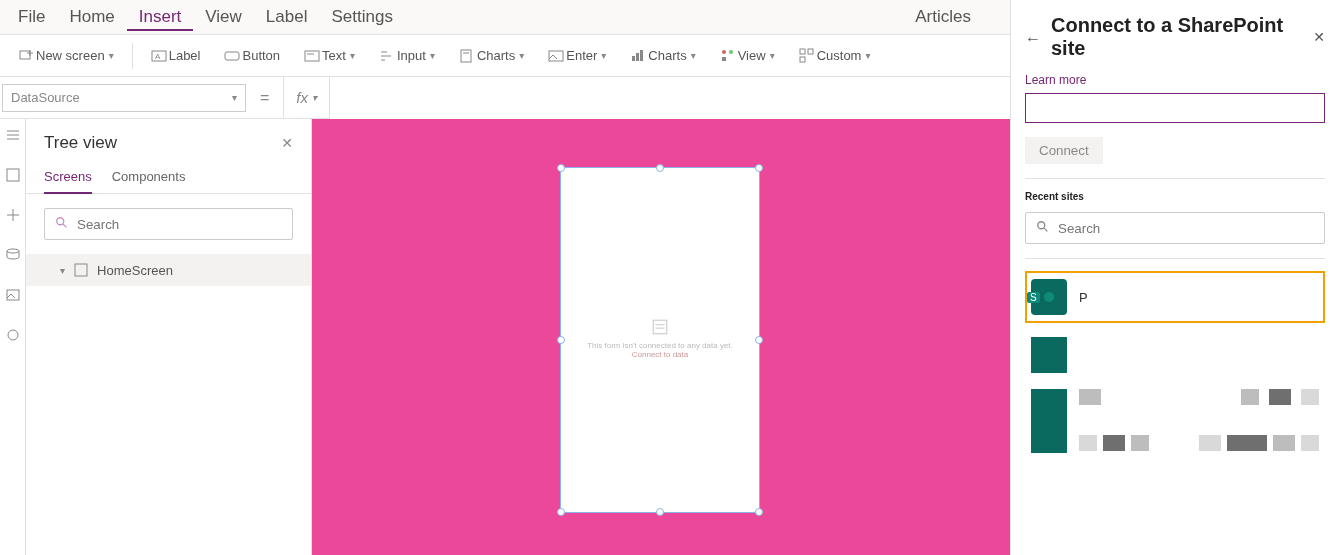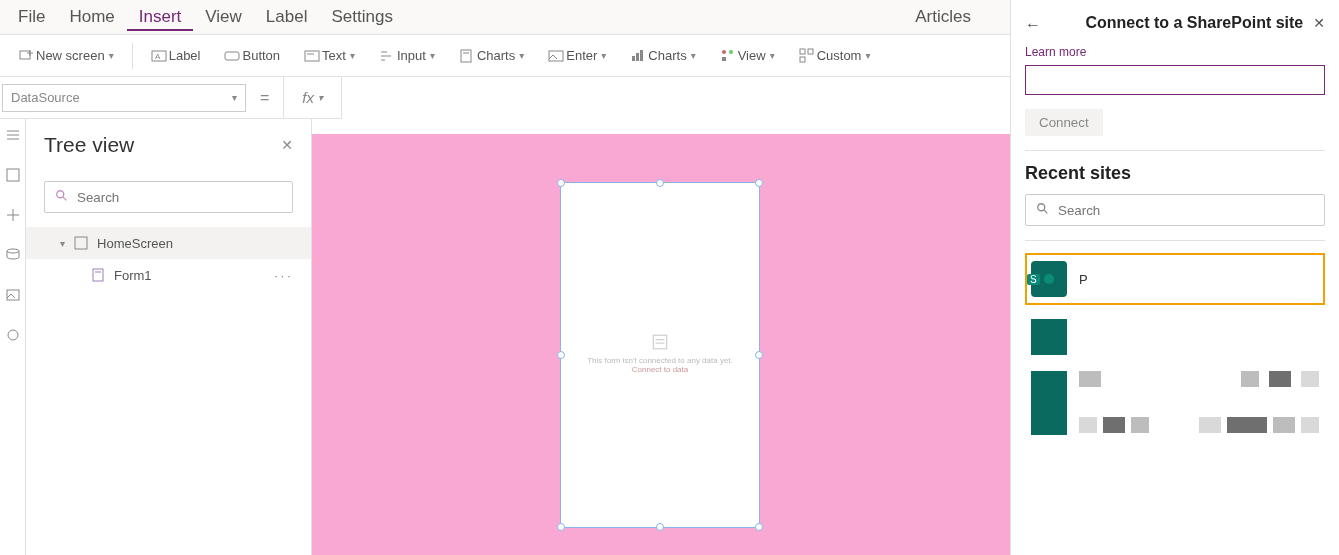--- a/index.html
+++ b/index.html
@@ -16,69 +16,69 @@
 .ribbon-group { display: flex; align-items: center; gap: 2px; padding: 4px 10px; color: #555; cursor: pointer; }
 .ribbon-divider { width: 1px; height: 26px; background: #e1e1e1; margin: 0 4px; }
 .chevron { font-size: 10px; color: #888; margin-left: 2px; }
 .icon-box { width: 16px; height: 16px; display: inline-flex; align-items: center; justify-content: center; color: #888; }
 
 
 .formula-bar { height: 42px; display: flex; align-items: center; border-bottom: 1px solid #e1e1e1; background: #fff; }
 .name-box { width: 244px; height: 28px; border: 1px solid #ccc; margin-left: 2px; display: flex; align-items: center; padding: 12px 8px; color: #888; background: #fff; position: relative; }
 .name-box .chevron { position: absolute; right: 8px; }
 .equals { padding: 0 14px; color: #888; font-size: 16px; }
-.fx-btn { padding: 0 18px; color: #888; font-style: italic; font-size: 15px; display: flex; align-items: center; border-left: 1px solid #e1e1e1; border-right: 1px solid #e1e1e1; height: 42px; }
+.fx-btn { padding: 0 12px; color: #888; font-style: italic; font-size: 15px; display: flex; align-items: center; border-left: 1px solid #e1e1e1; border-right: 1px solid #e1e1e1; height: 42px; }
 .formula-input { flex: 1; height: 42px; border: none; padding: 0 10px; outline: none; }
 
 
 .main-row { display: flex; height: calc(555px - 35px - 42px - 42px); }
 
 
 .left-rail { width: 26px; border-right: 1px solid #e1e1e1; background: #fff; display: flex; flex-direction: column; align-items: center; padding-top: 8px; gap: 24px; color: #888; }
 .left-rail .ricon { width: 16px; height: 16px; cursor: pointer; }
 
 
 .tree-view { width: 286px; border-right: 1px solid #e1e1e1; background: #fff; display: flex; flex-direction: column; }
 .tree-header { display: flex; align-items: center; justify-content: space-between; padding: 14px 18px 10px 18px; }
-.tree-title { font-size: 21px; color: #333; font-weight: 400; }
+.tree-title { font-size: 17px; color: #333; font-weight: 400; }
 .tree-close { color: #888; font-size: 14px; cursor: pointer; }
 .tree-tabs { display: flex; gap: 20px; padding: 0 18px; border-bottom: 1px solid #e1e1e1; }
 .tree-tab { padding: 6px 0 8px 0; color: #666; cursor: pointer; font-size: 13px; }
 .tree-tab.active { color: #742774; border-bottom: 2px solid #742774; margin-bottom: -1px; }
 .tree-search-wrap { padding: 14px 18px; }
 .tree-search { width: 100%; height: 32px; border: 1px solid #ccc; border-radius: 2px; display: flex; align-items: center; padding: 0 10px; color: #c58fc5; }
 .tree-search input { border: none; outline: none; flex: 1; margin-left: 8px; }
 .tree-body { flex: 1; overflow: auto; }
 .tree-node { display: flex; align-items: center; padding: 8px 18px; gap: 8px; color: #555; cursor: pointer; }
 .tree-node.indent1 { padding-left: 34px; background: #f3f2f1; }
 .tree-node.indent2 { padding-left: 64px; }
 .tree-node .more { margin-left: auto; color: #888; letter-spacing: 2px; }
 .td-icon { width: 16px; height: 16px; display: inline-block; }
 
 
-.canvas { flex: 1; background: #f9a8d4; position: relative; margin-top: 15px; }
+.canvas { flex: 1; background: #ec4899; position: relative; }
 .form-box { position: absolute; left: 248px; top: 48px; width: 200px; height: 346px; background: #fff; border: 1px solid #8ab4e8; }
 .sel-handle { width: 8px; height: 8px; border: 1px solid #8ab4e8; background: #fff; border-radius: 50%; position: absolute; }
 .form-empty { position: absolute; top: 150px; left: 0; right: 0; text-align: center; color: #bbb; font-size: 8px; }
 .form-empty .icon { color: #ccc; font-size: 18px; }
 .form-empty .link { color: #c99; font-size: 8px; }
 
 
 .right-panel { position: absolute; right: 0; top: 0; bottom: 0; width: 329px; background: #fff; border-left: 1px solid #e1e1e1; padding: 0; display: flex; flex-direction: column; }
 .rp-header { display: flex; align-items: center; gap: 10px; padding: 14px 14px 12px 14px; }
 .rp-back { color: #555; cursor: pointer; font-size: 16px; }
-.rp-title { font-size: 16px; font-weight: 600; color: #222; flex: 1; text-align: right; }
+.rp-title { font-size: 20px; font-weight: 600; color: #222; flex: 1; }
 .rp-close { color: #555; cursor: pointer; font-size: 14px; }
 .rp-body { padding: 0 14px; flex: 1; overflow: hidden; }
 .rp-instr { font-size: 12px; color: #444; margin-bottom: 2px; }
 .rp-learn { font-size: 12px; color: #742774; margin-bottom: 6px; display: inline-block; }
 .rp-url-input { width: 100%; height: 30px; border: 1px solid #742774; outline: none; padding: 0 8px; margin-bottom: 14px; }
 .rp-connect { padding: 6px 14px; background: #f3f2f1; color: #888; border: none; margin-bottom: 14px; cursor: pointer; }
 .rp-hr { border: none; border-top: 1px solid #e1e1e1; margin: 0 0 12px 0; }
-.rp-recent { font-size: 18px; font-weight: 600; color: #222; margin-bottom: 10px; }
+.rp-recent { font-size: 10px; font-weight: 600; color: #222; margin-bottom: 10px; }
 .rp-search { width: 100%; height: 32px; border: 1px solid #ccc; border-radius: 2px; display: flex; align-items: center; padding: 0 10px; margin-bottom: 14px; }
 .rp-search input { border: none; outline: none; flex: 1; margin-left: 8px; }
 
 .site-row { display: flex; align-items: center; gap: 12px; padding: 8px 6px; cursor: pointer; }
 .site-highlight { border: 2px solid #f2a100; padding: 6px 4px; margin-bottom: 6px; }
 .site-icon { width: 36px; height: 36px; background: #0b6a5f; border-radius: 4px; display: flex; align-items: center; justify-content: center; position: relative; }
 .site-icon.dark { border-radius: 0; background: #0b6a5f; }
 .site-icon .s { background: #0d8a7a; color: #fff; font-size: 10px; padding: 0 3px; border-radius: 2px; position: absolute; left: -4px; }
 .gray-block { background: #bdbdbd; height: 16px; }
 .dark-block { background: #6f6f6f; height: 16px; }
@@ -257,50 +257,44 @@
           <circle cx="8" cy="8" r="5" fill="none" stroke="#888"></circle>
         </svg>
     </span>
   </div>
 
   <div class="tree-view">
     <div class="tree-header">
       <div class="tree-title">Tree view</div>
       <div class="tree-close">✕</div>
     </div>
+    <div class="tree-tabs">
+      <div class="tree-tab active">Screens</div>
+      <div class="tree-tab">Components</div>
+    </div>
     <div class="tree-search-wrap">
       <div class="tree-search">
         <span>
           <svg viewBox="0 0 16 16" width="14" height="14">
               <circle cx="6" cy="6" r="4" fill="none" stroke="#c58fc5" stroke-width="1.5"></circle>
               <line x1="9" y1="9" x2="13" y2="13" stroke="#c58fc5" stroke-width="1.5"></line>
             </svg>
         </span>
         <input placeholder="Search" style="">
       </div>
     </div>
     <div class="tree-body">
       <div class="tree-node indent1">
         <span style="color:#888;font-size:10px;">▾</span>
         <span class="td-icon">
           <svg viewBox="0 0 16 16" width="16" height="16">
               <rect x="2" y="2" width="12" height="12" fill="none" stroke="#888"></rect>
             </svg>
         </span>
         <span>HomeScreen</span>
-      </div>
-      <div class="tree-node indent2">
-        <span class="td-icon">
-          <svg viewBox="0 0 16 16" width="16" height="16">
-              <rect x="3" y="2" width="10" height="12" fill="none" stroke="#9b7fb8"></rect>
-              <line x1="5" y1="5" x2="11" y2="5" stroke="#9b7fb8"></line>
-            </svg>
-        </span>
-        <span>Form1</span>
-        <span class="more">···</span>
       </div>
     </div>
   </div>
 
   <div class="canvas">
     <div class="form-box">
       <div class="sel-handle" style="left:-4px;top:-4px;"></div>
       <div class="sel-handle" style="left:calc(50% - 4px);top:-4px;"></div>
       <div class="sel-handle" style="right:-4px;top:-4px;"></div>
       <div class="sel-handle" style="left:-4px;top:calc(50% - 4px);"></div>

